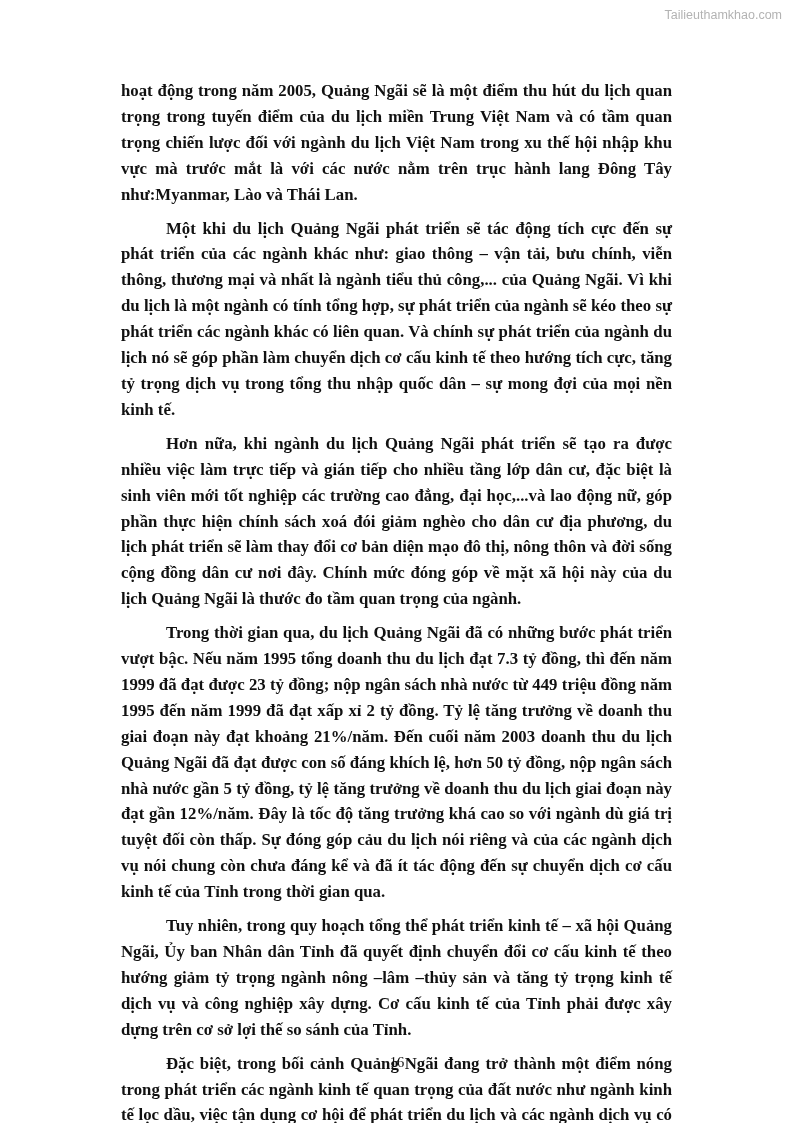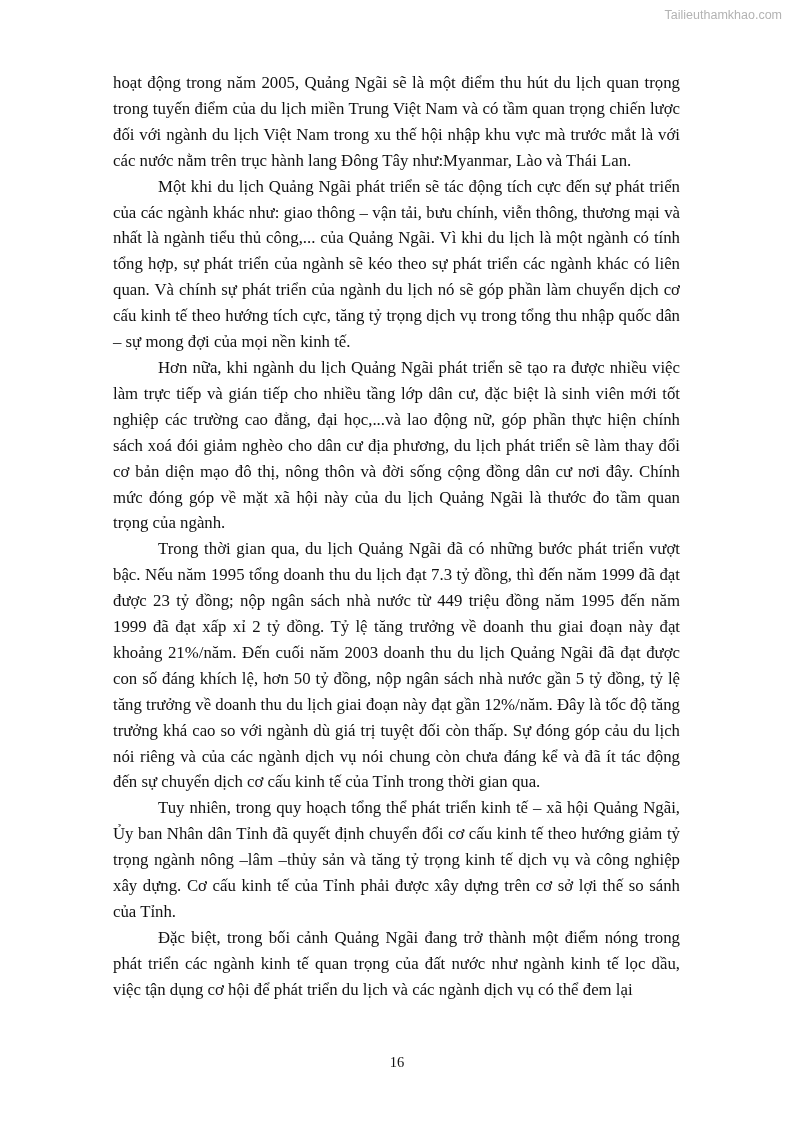--- a/index.html
+++ b/index.html
@@ -27,22 +27,23 @@
   .content {
     position: absolute;
     top: 70px;
     left: 113px;
     width: 567px;
     font-size: 16.8px;
     line-height: 25.9px;
     text-align: justify;
   }
   .para {
-    margin: 0;
+    margin: 8px;
     text-indent: 45px;
+    font-weight: bold;
   }
   .para.continuation {
     text-indent: 0;
   }
   .heading {
     position: relative;
     margin: 0;
     padding-left: 47px;
     font-weight: bold;
     text-align: left;

